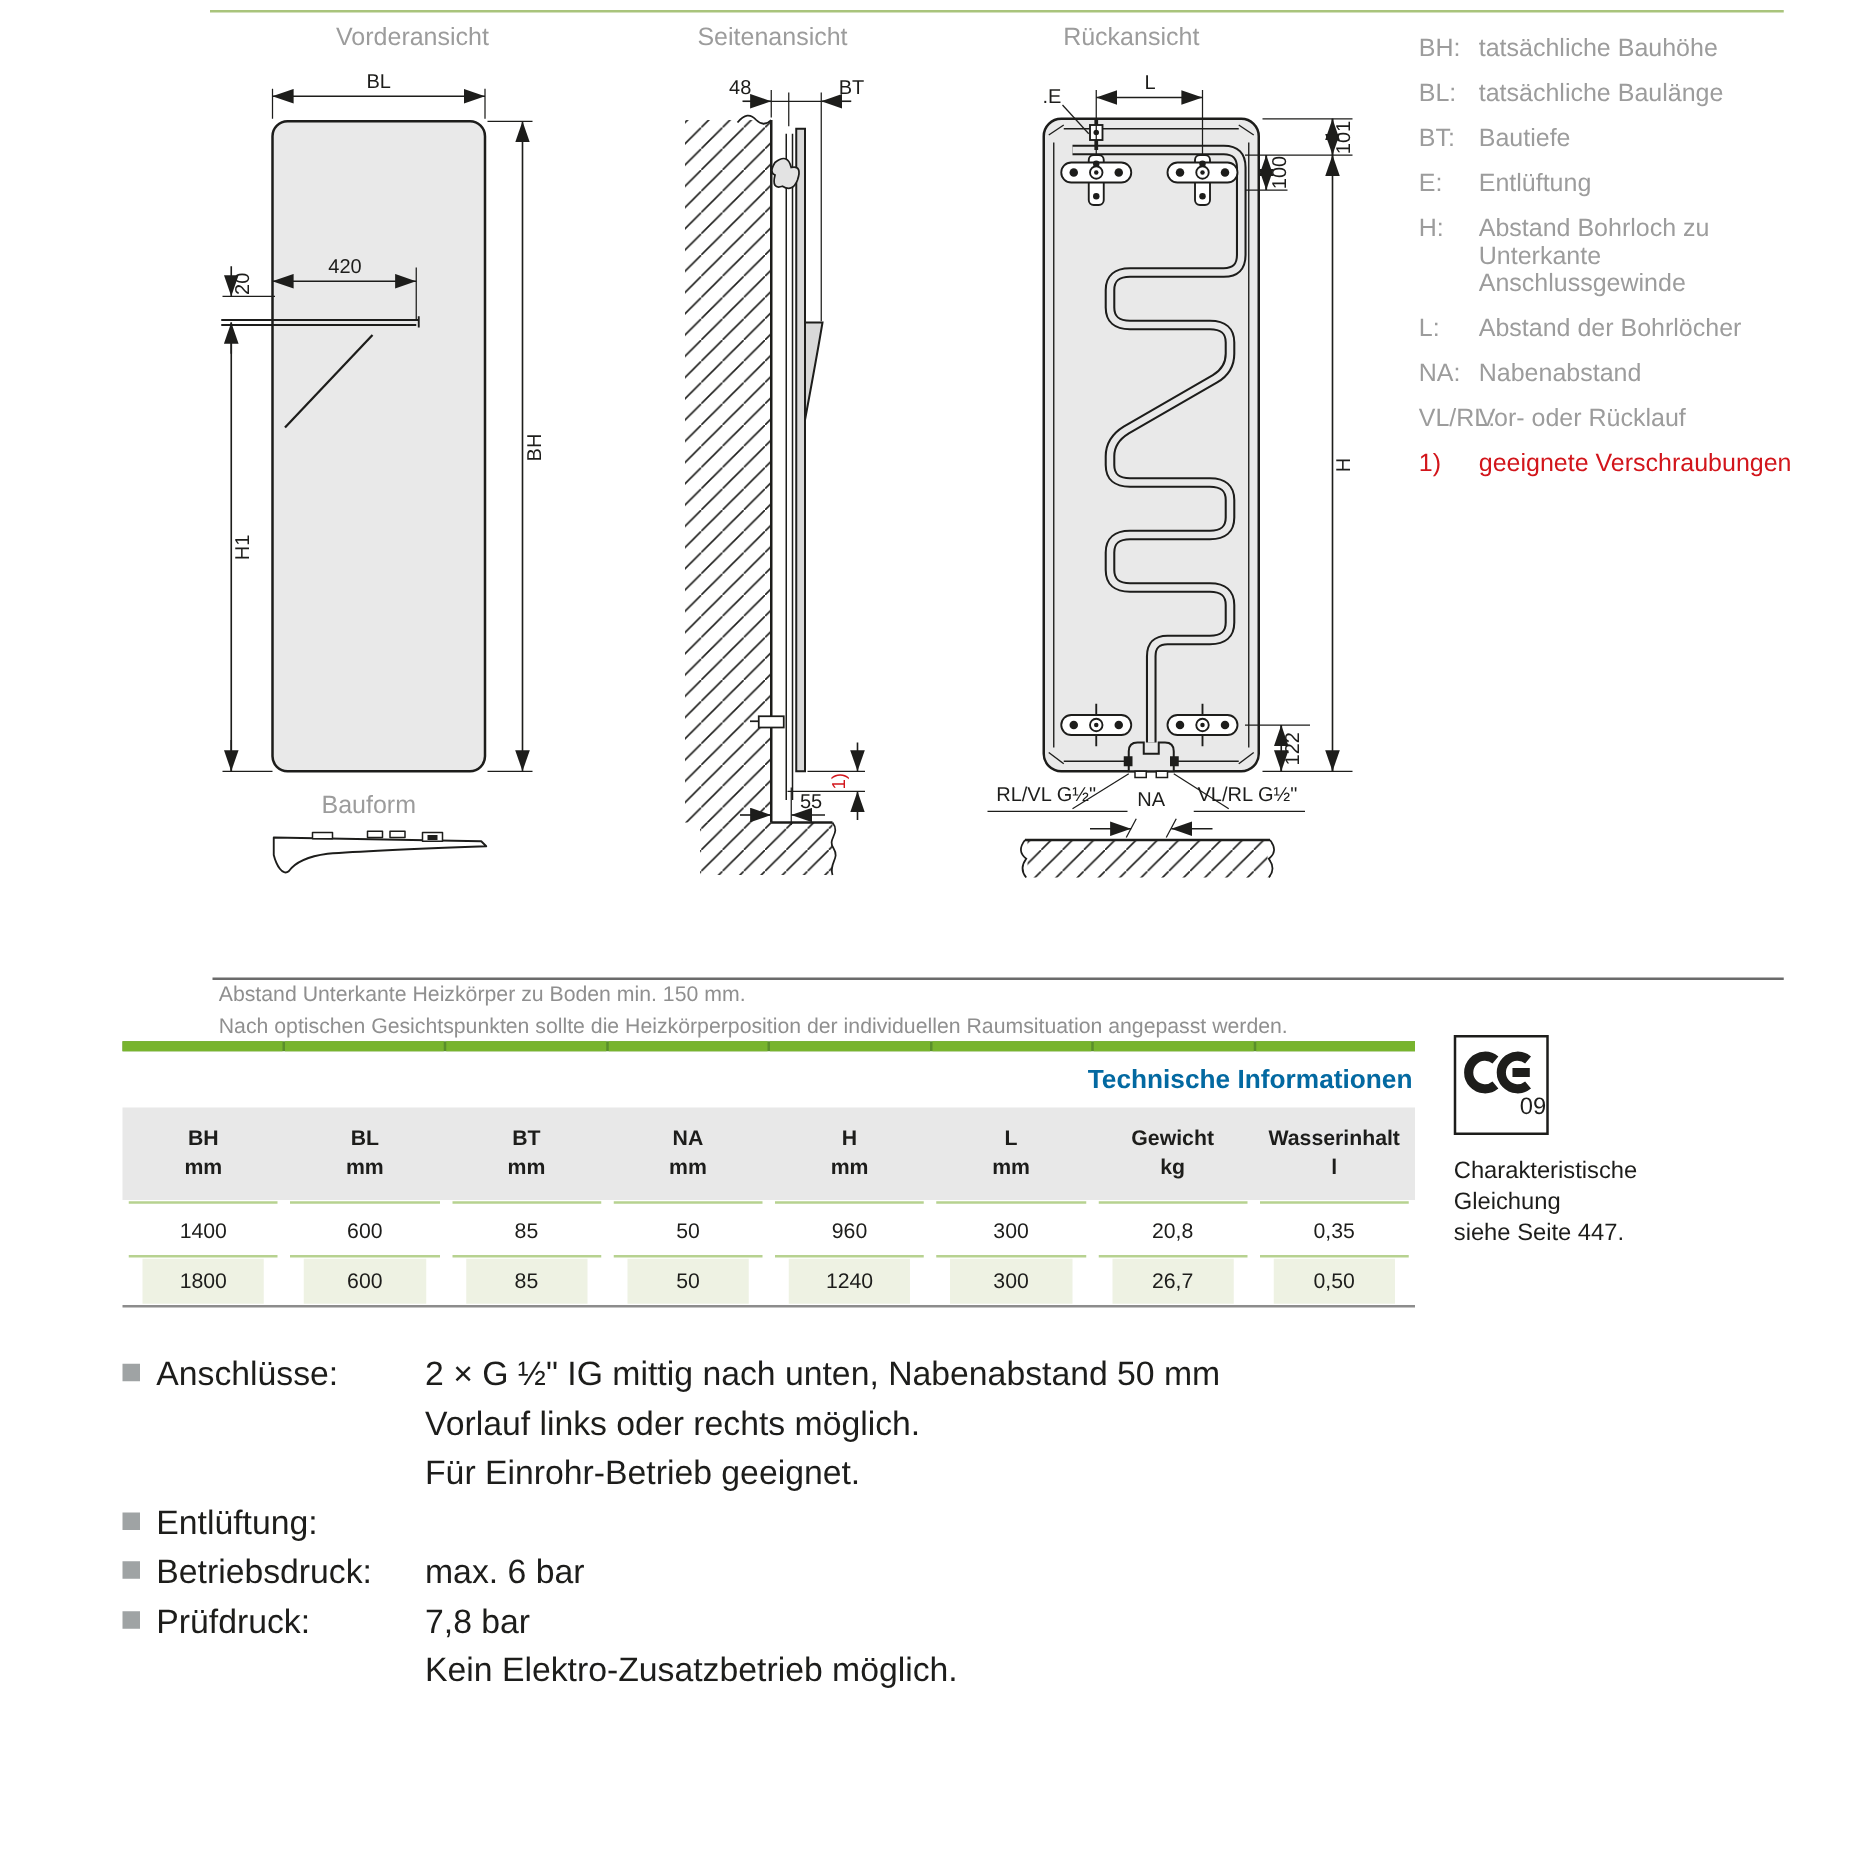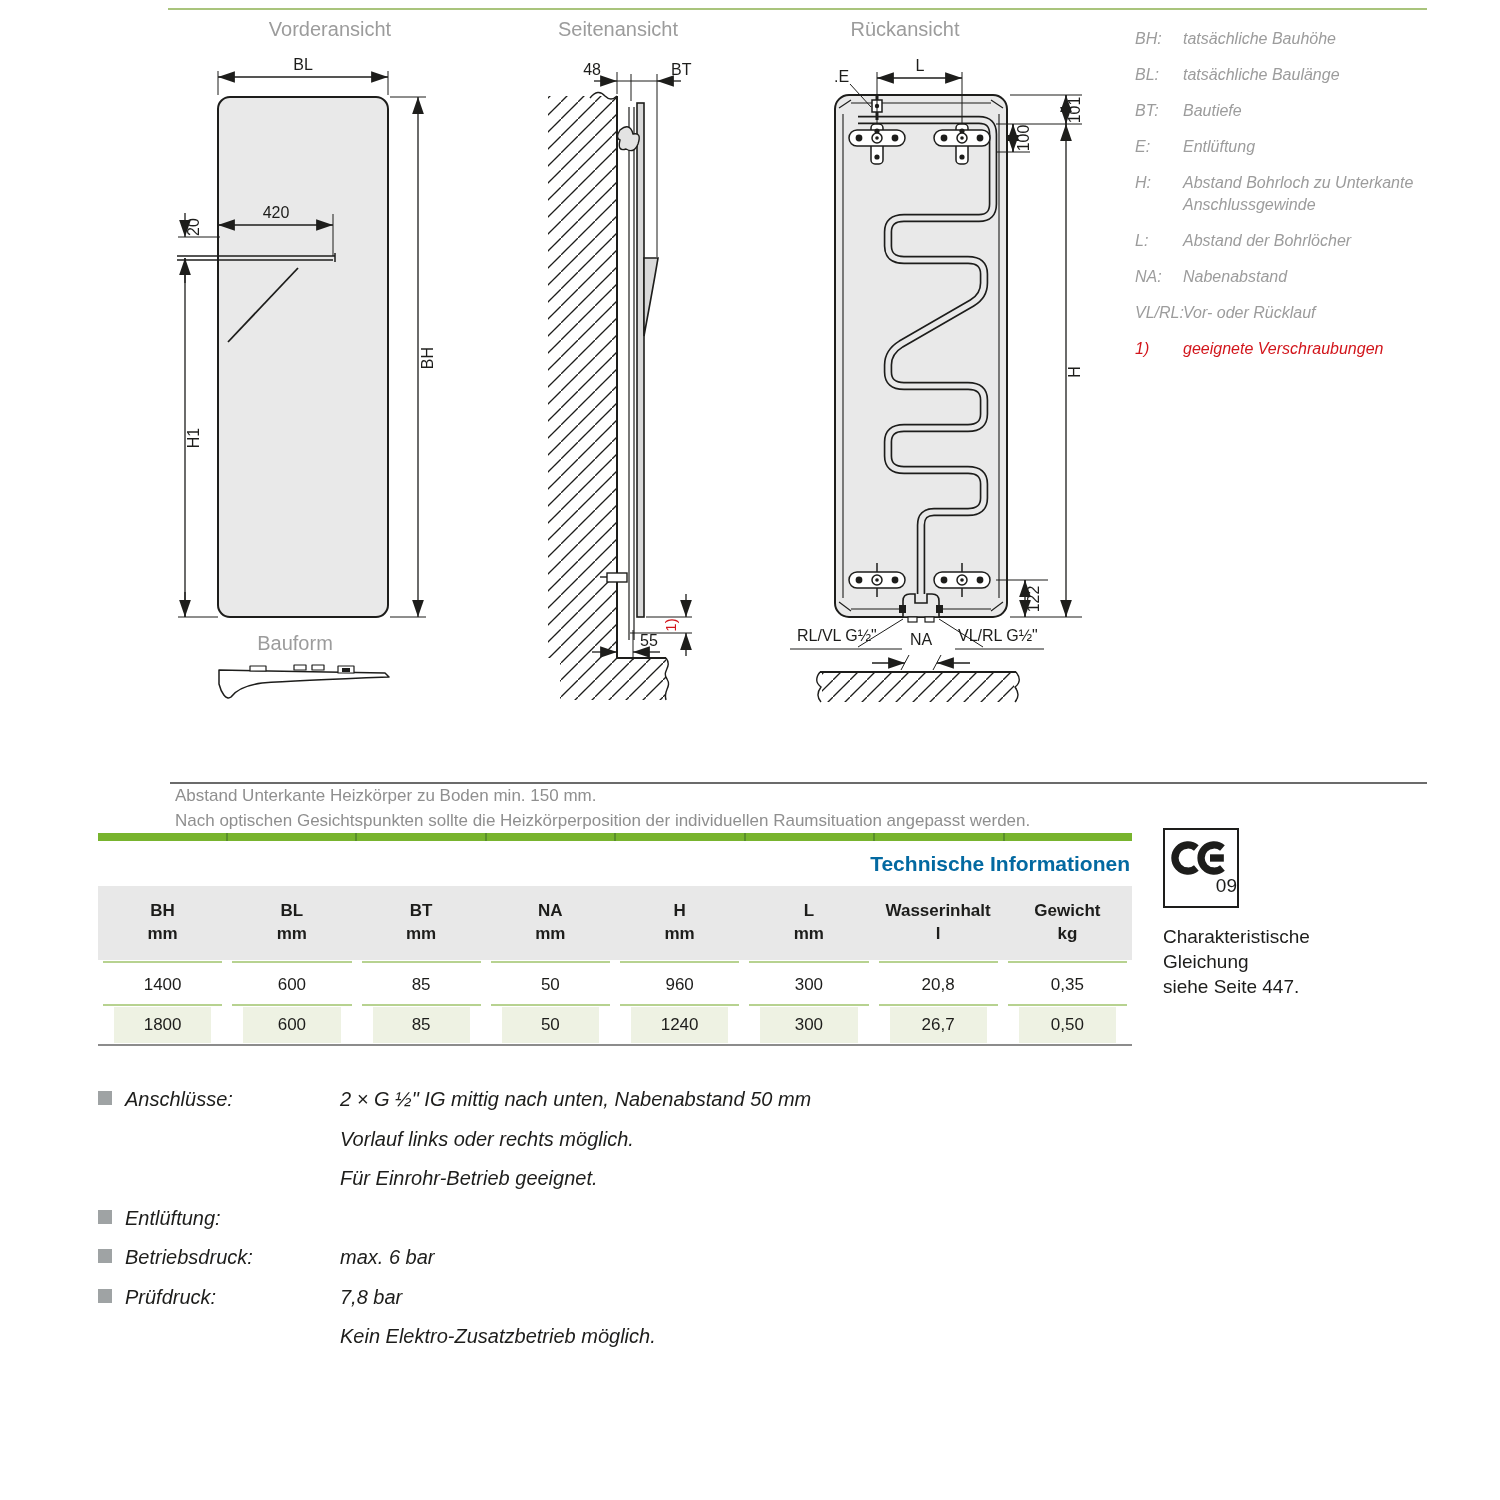--- a/index.html
+++ b/index.html
@@ -6,21 +6,21 @@
     font-family:"Liberation Sans",sans-serif;color:#1d1d1b;overflow:hidden;position:relative;}
   .abs{position:absolute;}
   
   #drawing{left:0;top:0;}
   svg text{font-family:"Liberation Sans",sans-serif;}
   .vtitle{font-size:20px;fill:#9c9c9c;}
   .dim{font-size:16px;fill:#1d1d1b;}
   .dimred{font-size:15px;fill:#d2151b;}
   
   #legend{left:1135px;top:28px;width:300px;}
-  .lg-row{display:flex;margin-bottom:14px;line-height:22px;font-size:16px;color:#9c9c9c;font-style:italic;}
+  .lg-row{display:flex;margin-bottom:14px;line-height:22px;font-size:20px;color:#9c9c9c;}
   .lg-term{width:48px;flex:0 0 48px;}
   .lg-def{flex:1;}
   .lg-red{color:#d2151b;}
   
   #notes{left:175px;top:740px;width:1100px;font-size:17px;color:#8f8f8f;line-height:25px;margin-top:43px;}
   
   #table{left:98px;top:833px;width:1034px;}
   .green-bar{height:8px;background:#5a8f2b;display:grid;grid-template-columns:repeat(8,1fr);gap:2px;}
   .green-bar i{background:#78b42e;display:block;}
   .t-title{font-size:21px;font-weight:bold;color:#0369a1;padding:11px 2px 10px 12px;text-align:right;}
@@ -37,21 +37,21 @@
   
   #ce{left:1163px;top:828px;width:230px;}
   .ce-box{width:76px;height:80px;border:2px solid #1d1d1b;box-sizing:border-box;text-align:right;}
   .ce-box svg{display:block;margin:8px auto 0 auto;}
   .ce-num{font-size:19px;line-height:20px;margin-top:-2px;}
   .ce-note{margin-top:16px;font-size:19px;line-height:25px;color:#1d1d1b;}
   
   #specs{left:98px;top:1086px;width:1100px;}
   .sp-row{display:grid;grid-template-columns:27px 215px auto;min-height:39.5px;align-items:start;}
   .sp-bullet{width:14px;height:14px;background:#9fa3a4;margin-top:5px;}
-  .sp-label,.sp-value{font-size:20px;line-height:26px;color:#1d1d1b;font-style:italic;}
+  .sp-label,.sp-value{font-size:27px;line-height:26px;color:#1d1d1b;}
 </style>
 </head>
 <body>
 
 <div class="abs" id="drawing">
 <svg width="1500" height="800" viewBox="0 0 1500 800">
   <defs>
     <marker id="arr" viewBox="0 0 13 9" refX="13" refY="4.5" markerWidth="13" markerHeight="9" orient="auto-start-reverse">
       <path d="M0,0 L13,4.5 L0,9 Z" fill="#1d1d1b"></path>
     </marker>
@@ -345,26 +345,26 @@
       </div>
     <div class="th">
         <div>H</div>
         <div>mm</div>
       </div>
     <div class="th">
         <div>L</div>
         <div>mm</div>
       </div>
     <div class="th">
+        <div>Gewicht</div>
+        <div>kg</div>
+      </div>
+    <div class="th">
         <div>Wasserinhalt</div>
         <div>l</div>
-      </div>
-    <div class="th">
-        <div>Gewicht</div>
-        <div>kg</div>
       </div>
   </div>
   <div class="sep-row">
       <i></i>
       <i></i>
       <i></i>
       <i></i>
       <i></i>
       <i></i>
       <i></i>

